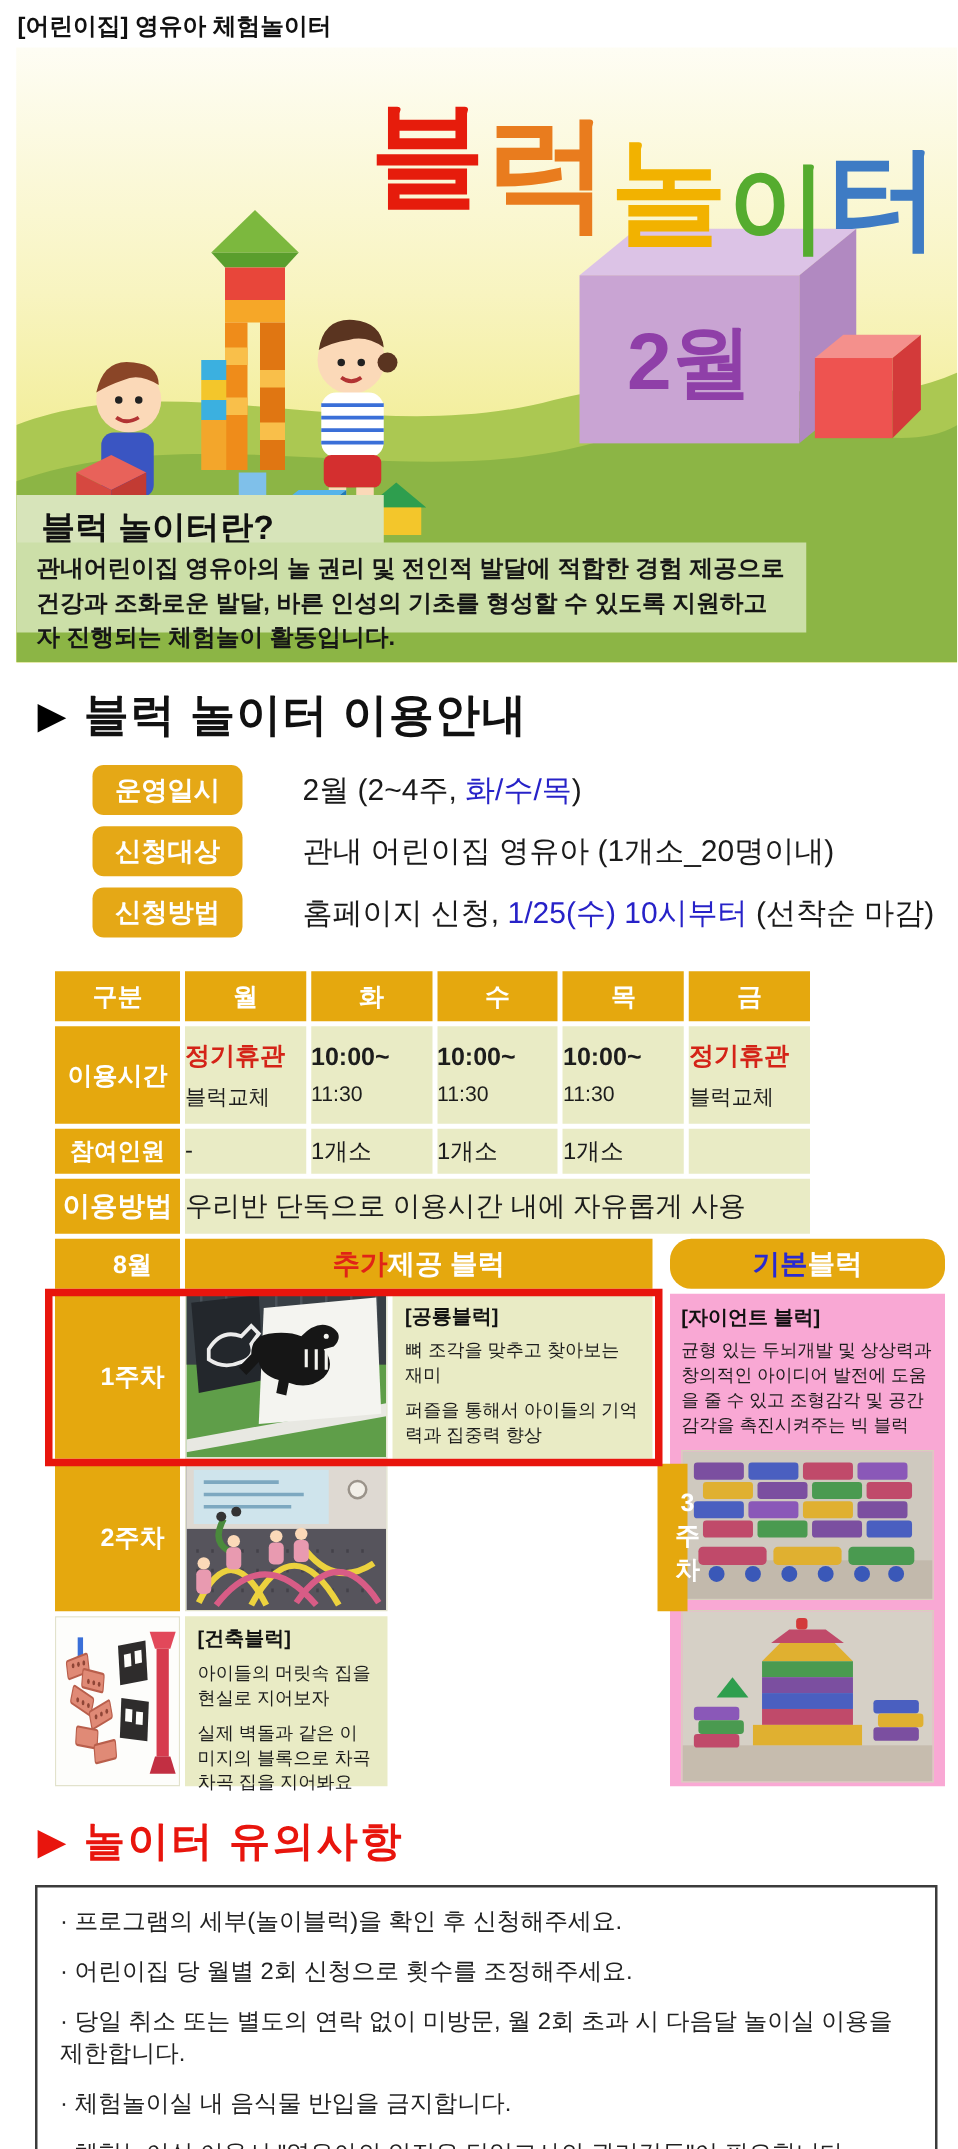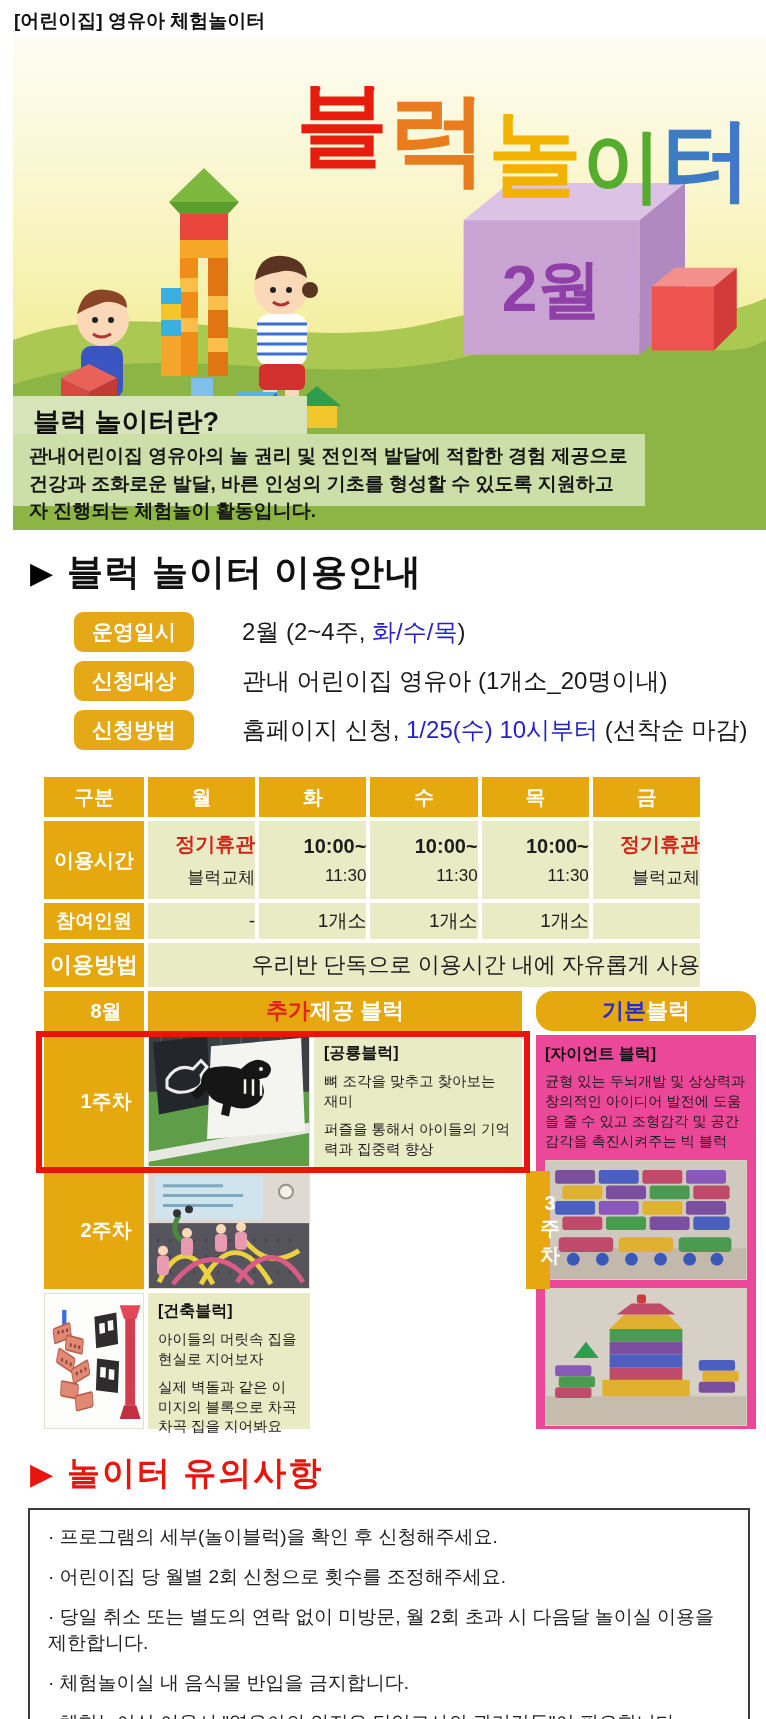--- a/index.html
+++ b/index.html
@@ -32,45 +32,45 @@
   .section-head { display:flex; align-items:center; margin:18px 0 0 30px; }
   .arrow { font-size:30px; margin-right:14px; line-height:1; }
   .section-head .txt { font-size:36px; font-weight:bold; color:#111; letter-spacing:1px; }
   .guide-rows { margin:14px 0 0 74px; display:flex; flex-direction:column; gap:7px; }
   .guide-row { display:flex; align-items:center; height:42px; }
   .badge { width:120px; height:40px; background:#e5a816; border-radius:9px; color:#fff;
            font-size:21px; font-weight:bold; display:flex; align-items:center; justify-content:center; flex:0 0 auto; }
   .guide-text { margin-left:48px; font-size:24px; color:#1a1a1a; white-space:nowrap; }
 
   
-  .sched { display:grid; grid-template-columns:100px repeat(5,1fr); gap:4px; width:656px; margin:26px 0 0 44px; }
+  .sched { display:grid; grid-template-columns:100px repeat(5,1fr); gap:4px; width:604px; margin:26px 0 0 44px; }
   .gcell { background:#e5a80e; color:#fff; font-weight:bold; font-size:20px;
            display:flex; align-items:center; justify-content:center; text-align:center; }
   .lcell { background:#e9ebc5; color:#1c1c1c; display:flex; flex-direction:column;
-           align-items:flex-end; justify-content:center; text-align:center; }
+           align-items:flex-start; justify-content:center; text-align:center; }
   .hrow { height:40px; }
   .trow { height:78px; }
   .trow .l1 { font-size:20px; font-weight:bold; }
   .trow .l2 { font-size:17px; margin-top:8px; }
   .prow { height:36px; font-size:19px; }
   .mrow { height:44px; font-size:22px; }
   .span5 { grid-column:2 / span 5; }
 
   
   .weeks { position:relative; display:grid; grid-template-columns:100px 162px 208px 6px 220px;
            grid-template-rows:40px 132px 118px 136px; gap:4px; width:712px; margin:4px 0 0 44px; }
   .wk-extra { grid-column:2 / span 2; }
   .wk-basic-h { grid-column:5; }
   .wk-label { font-size:20px;padding-left:24px; }
   .photo { background:#fff; border:1px solid #e2e2cc; display:flex; align-items:stretch; overflow:hidden; }
   .photo svg { width:100%; height:100%; }
   .wk-text { background:#e9ebc5; padding:8px 10px; display:block; text-align:left; }
   .wk-text .t { font-size:16px; font-weight:bold; color:#111; margin-bottom:8px; }
   .wk-text .p { font-size:14.5px; color:#1c1c1c; line-height:1.35; margin-bottom:9px; }
-  .basic-cell { grid-column:5; grid-row:2 / span 3; background:#ec4899; padding:9px 9px; }
+  .basic-cell { grid-column:5; grid-row:2 / span 3; background:#f9a8d4; padding:9px 9px; }
   .basic-cell .t { font-size:16px; font-weight:bold; margin-bottom:7px; color:#111; }
   .basic-cell .p { font-size:14.2px; line-height:1.4; color:#1c1c1c; }
   .basic-photo { width:100%; border:1px solid #d6d2bc; margin-top:8px; display:block; }
   .hl-box { position:absolute; left:-8px; top:40px; width:494px; height:142px;
             border:6px solid #e8150d; z-index:5; pointer-events:none; }
 
   
   .notice-head { display:flex; align-items:center; margin:22px 0 0 30px; }
   .notice-head .arrow { color:#e8150d; }
   .notice-head .txt { font-size:33px; font-weight:bold; color:#e8150d; letter-spacing:2px; }

